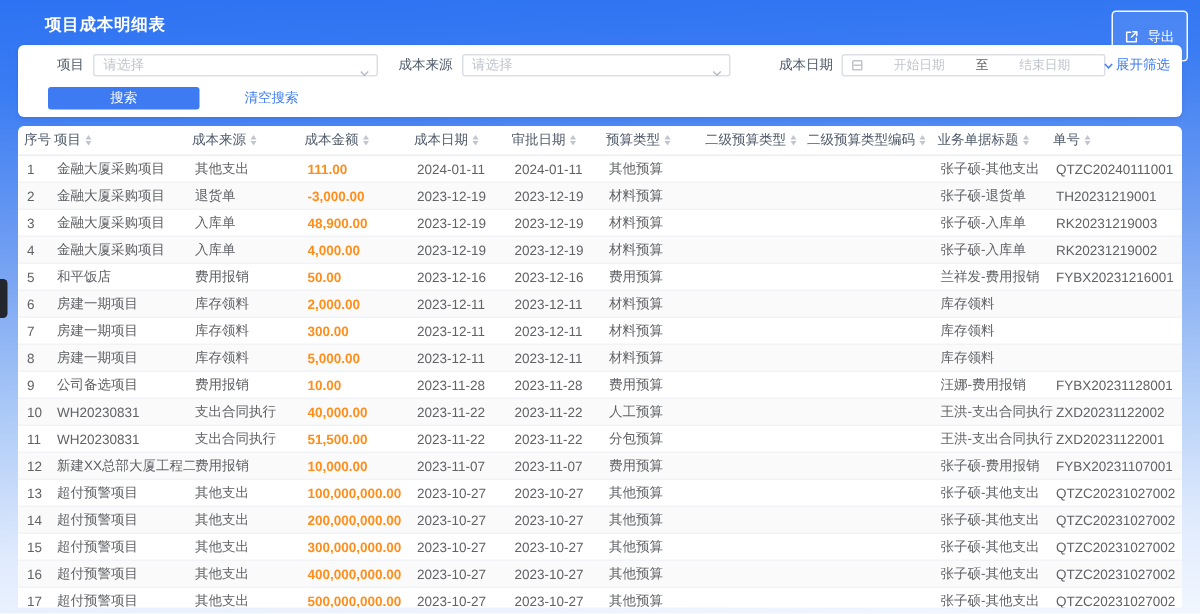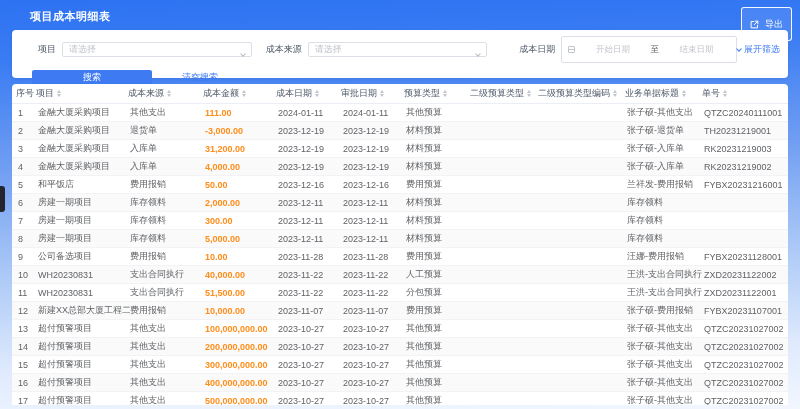--- a/index.html
+++ b/index.html
@@ -27,31 +27,31 @@
   .ml26{margin-left:26px}.ml14{margin-left:14px}.ml32{margin-left:32px}
   .select {
     margin-left:6px; width:190px; height:15px; background:#fff;
     border:1px solid #dcdfe6; border-radius:2px;
     display:flex; align-items:flex-end; justify-content:space-between; padding:0 6px;
   }
   .select.w180{width:180px}
   .ph { color:#c0c4cc; font-size:9px; }
   .chev { width:4px; height:4px; border-right:1px solid #b6bcc6; border-bottom:1px solid #b6bcc6; transform:rotate(45deg); margin-top:-2px; }
   .daterange {
-    margin-left:6px; width:176px; height:27px; border:1px solid #dcdfe6; border-radius:2px;
+    margin-left:6px; width:176px; height:15px; border:1px solid #dcdfe6; border-radius:2px;
     display:flex; align-items:center; padding:0 6px; gap:4px; background:#fff;
   }
   .cal { width:7px; height:7px; border:1px solid #c0c4cc; border-radius:1px; position:relative; flex:0 0 auto; }
   .cal::after{content:"";position:absolute;left:0;right:0;top:1.5px;border-top:1px solid #c0c4cc;}
   .dr-ph { color:#c0c4cc; font-size:8.5px; flex:1; text-align:center; white-space:nowrap; overflow:hidden; }
   .dr-sep { color:#606266; font-size:8.5px; flex:0 0 auto; }
   .expand-link { margin-left:auto; margin-right:8px; display:inline-flex; align-items:center; gap:3px; color:#3e7bf2; font-size:9px; cursor:pointer; white-space:nowrap; }
   .chev-blue { width:4px; height:4px; border-right:1px solid #3e7bf2; border-bottom:1px solid #3e7bf2; transform:rotate(45deg); margin-top:-2px; }
   .btn-row { display:flex; align-items:center; margin-top:7px; padding-left:20px; }
-  .search-btn { width:120px; height:15px; background:#3e7bf2; border:none; border-radius:2px; color:#fff; font-size:9px; cursor:pointer; font-family:inherit; }
+  .search-btn { width:101px; height:15px; background:#3e7bf2; border:none; border-radius:2px; color:#fff; font-size:9px; cursor:pointer; font-family:inherit; }
   .clear-link { margin-left:30px; color:#3e7bf2; font-size:9px; cursor:pointer; text-decoration:none; }
   
   .table-card {
     position:absolute; left:12px; top:84px; width:776px; height:321px;
     background:#fff; border-radius:4px 4px 0 0; overflow:hidden;
   }
   .thead { display:flex; align-items:center; height:20px; padding-left:4px; border-bottom:1px solid #ebeef5; }
   .th { display:flex; align-items:center; font-size:9px; color:#4e5969; white-space:nowrap; overflow:hidden; padding-right:4px; cursor:pointer; }
   .sort { display:inline-flex; flex-direction:column; gap:1px; margin-left:3px; }
   .sort i { width:0; height:0; border-left:2.5px solid transparent; border-right:2.5px solid transparent; }
@@ -211,21 +211,21 @@
     <div class="td c7"></div>
     <div class="td c8"></div>
     <div class="td c9">张子硕-退货单</div>
     <div class="td c10">TH20231219001</div>
   </div>
 
   <div class="tr">
     <div class="td c0">3</div>
     <div class="td c1">金融大厦采购项目</div>
     <div class="td c2">入库单</div>
-    <div class="td c3 amt">31,200.00</div>
+    <div class="td c3 amt">48,900.00</div>
     <div class="td c4">2023-12-19</div>
     <div class="td c5">2023-12-19</div>
     <div class="td c6">材料预算</div>
     <div class="td c7"></div>
     <div class="td c8"></div>
     <div class="td c9">张子硕-入库单</div>
     <div class="td c10">RK20231219003</div>
   </div>
 
   <div class="tr stripe">

